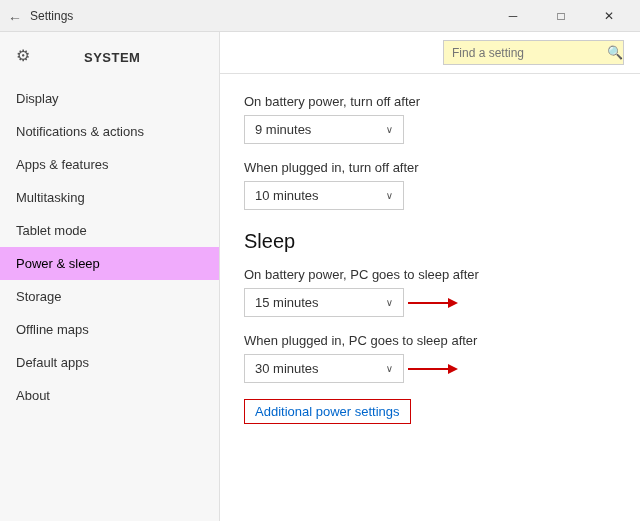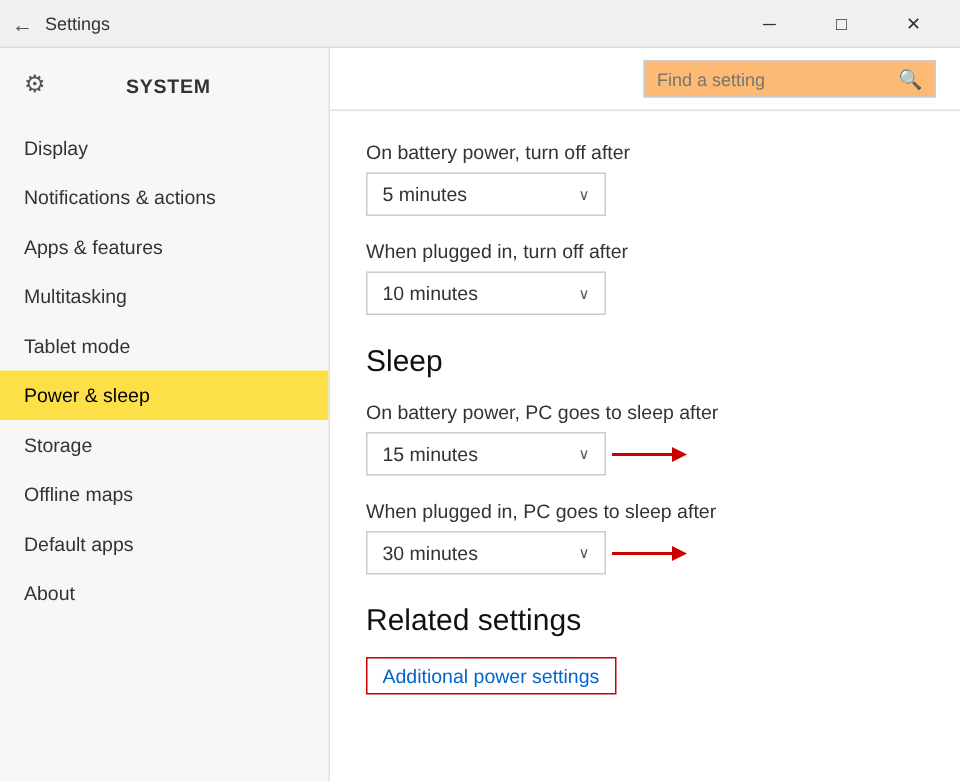--- a/index.html
+++ b/index.html
@@ -89,21 +89,21 @@
     .sidebar-nav {
       list-style: none;
     }
     .sidebar-nav li {
       padding: 9px 16px;
       font-size: 13px;
       color: #333;
       cursor: pointer;
     }
     .sidebar-nav li.active {
-      background: #fde047;
+      background: #f0abfc;
       color: #000;
       font-weight: 500;
     }
 
     
     .content {
       flex: 1;
       display: flex;
       flex-direction: column;
       overflow: hidden;
@@ -116,23 +116,23 @@
       display: flex;
       align-items: center;
       background: #fff;
       flex-shrink: 0;
     }
     .search-input-wrap {
       border: 1px solid #ccc;
       display: flex;
       align-items: center;
       padding: 4px 8px;
-      width: 195px;
+      width: 181px;
       margin-left: auto;
-      background: #fdba74;
+      background: #fef9c3;
     }
     .search-input {
       border: none;
       outline: none;
       font-size: 12px;
       color: #333;
       flex: 1;
       background: transparent;
     }
     .search-icon-span {
@@ -256,21 +256,21 @@
         <span class="search-icon-span">🔍</span>
       </div>
     </div>
 
     <div class="content-scroll">
 
       
       <div class="dropdown-row">
         <div class="dropdown-desc">On battery power, turn off after</div>
         <div class="dropdown-select">
-          <span>5 minutes</span>
+          <span>9 minutes</span>
           <span class="dropdown-chevron">∨</span>
         </div>
       </div>
 
       <div class="dropdown-row">
         <div class="dropdown-desc">When plugged in, turn off after</div>
         <div class="dropdown-select">
           <span>10 minutes</span>
           <span class="dropdown-chevron">∨</span>
         </div>
@@ -305,19 +305,18 @@
           <div class="arrow-img">
             <svg width="50" height="20" viewBox="0 0 50 20">
               <line x1="0" y1="10" x2="40" y2="10" stroke="#cc0000" stroke-width="2"></line>
               <polygon points="40,5 50,10 40,15" fill="#cc0000"></polygon>
             </svg>
           </div>
         </div>
       </div>
 
       
-      <div class="related-section-title">Related settings</div>
       <a class="additional-power-link">Additional power settings</a>
 
     </div>
   </div>
 
 </div>
 
 </body></html>

